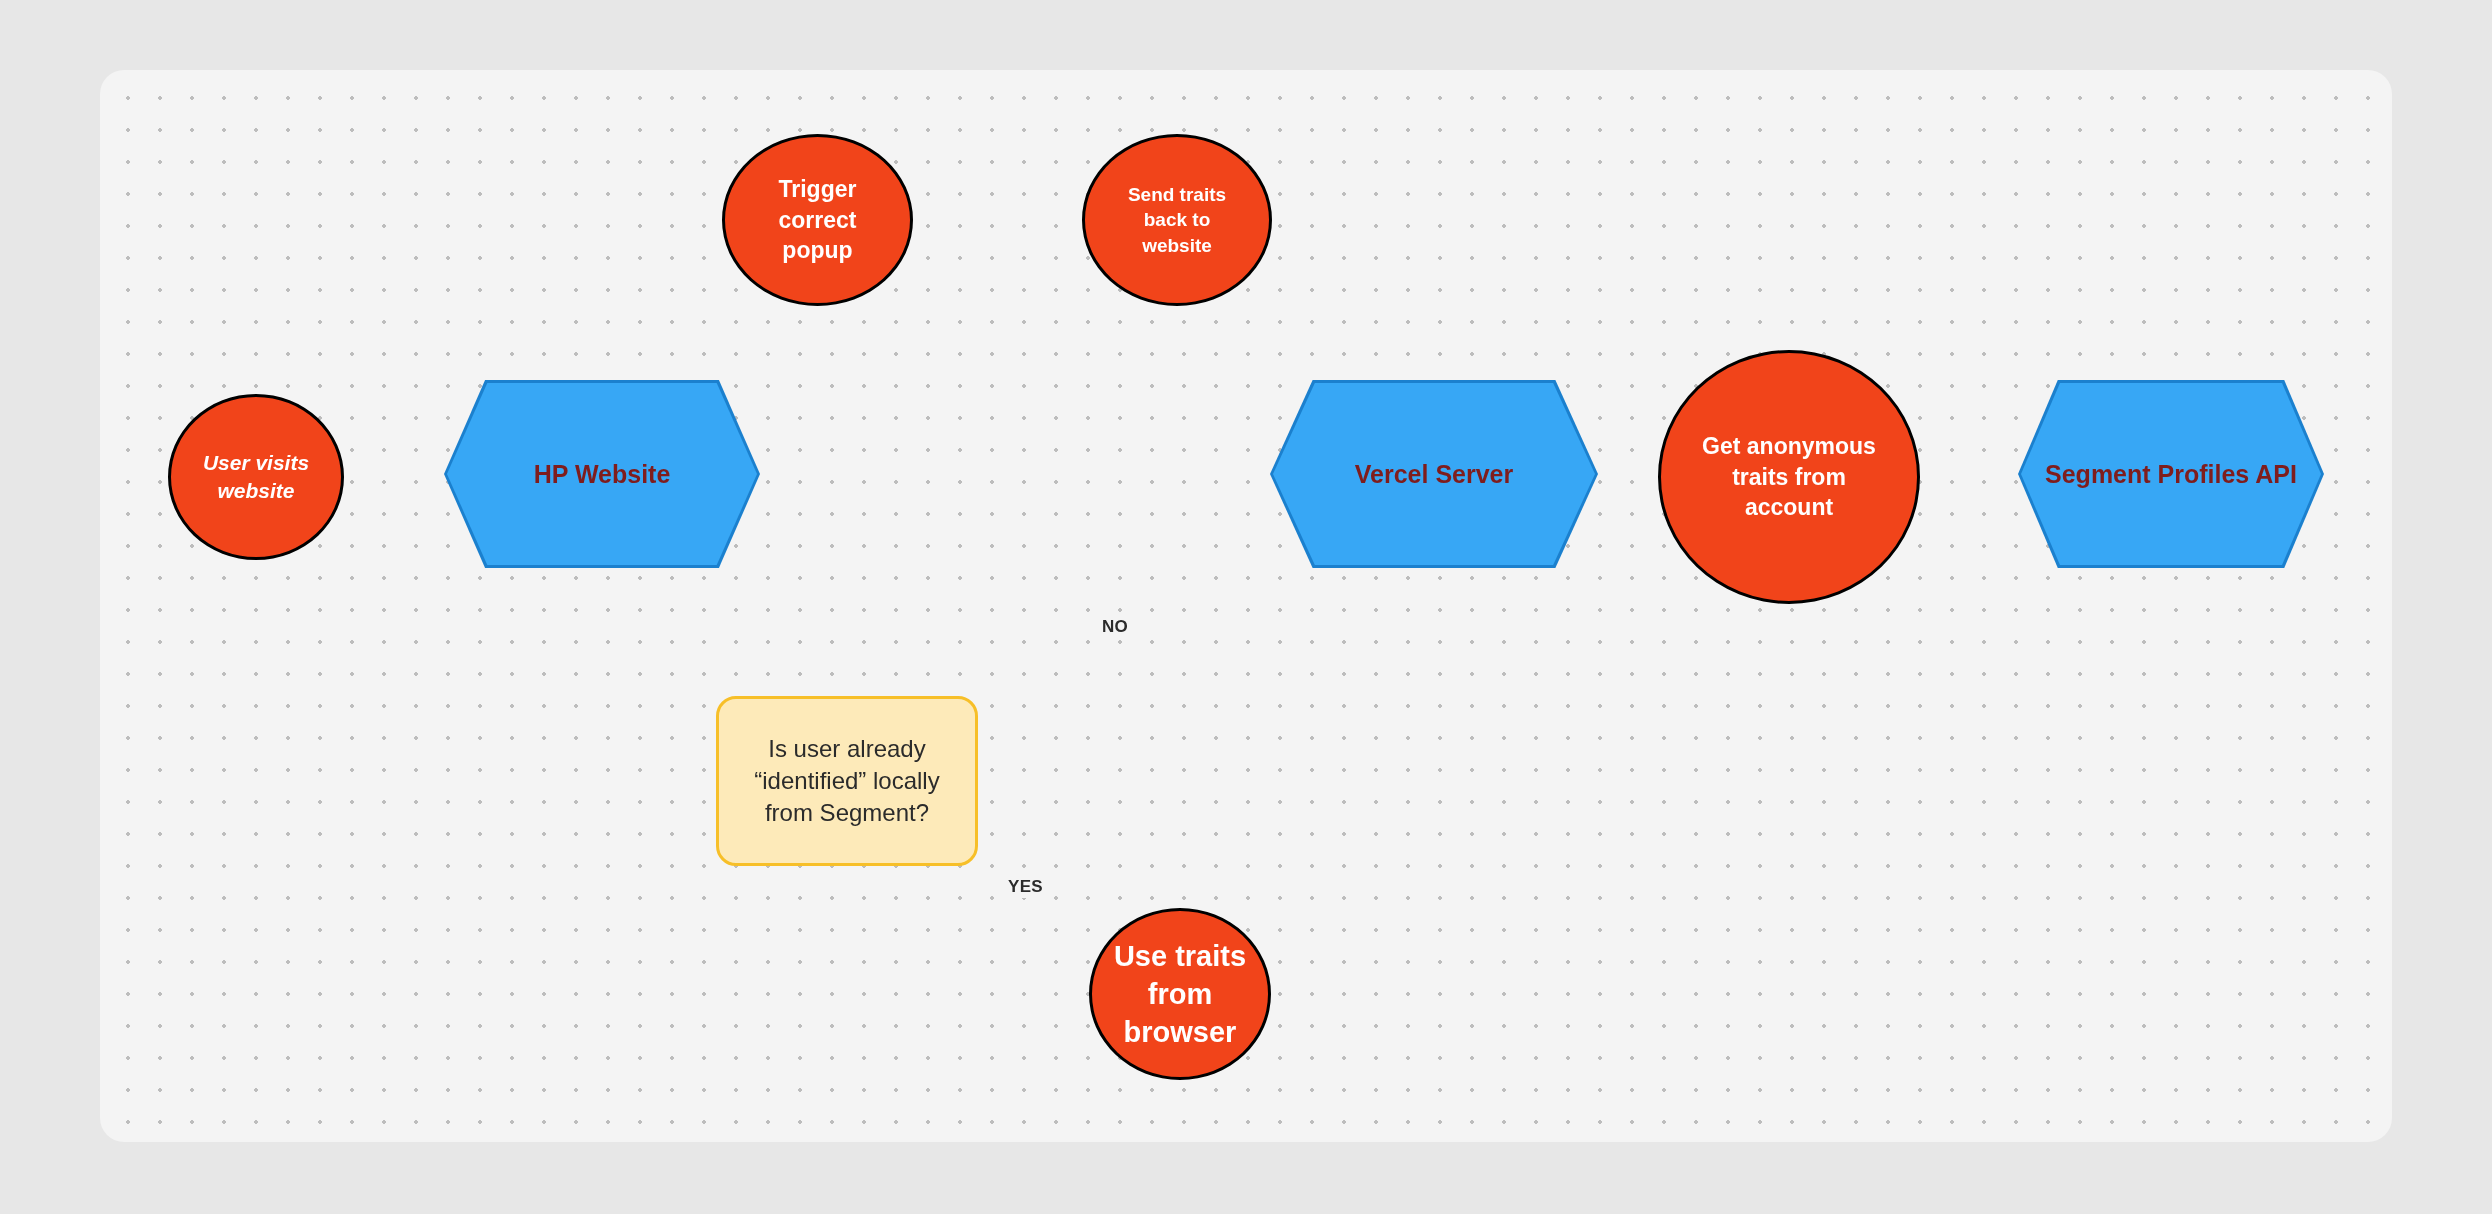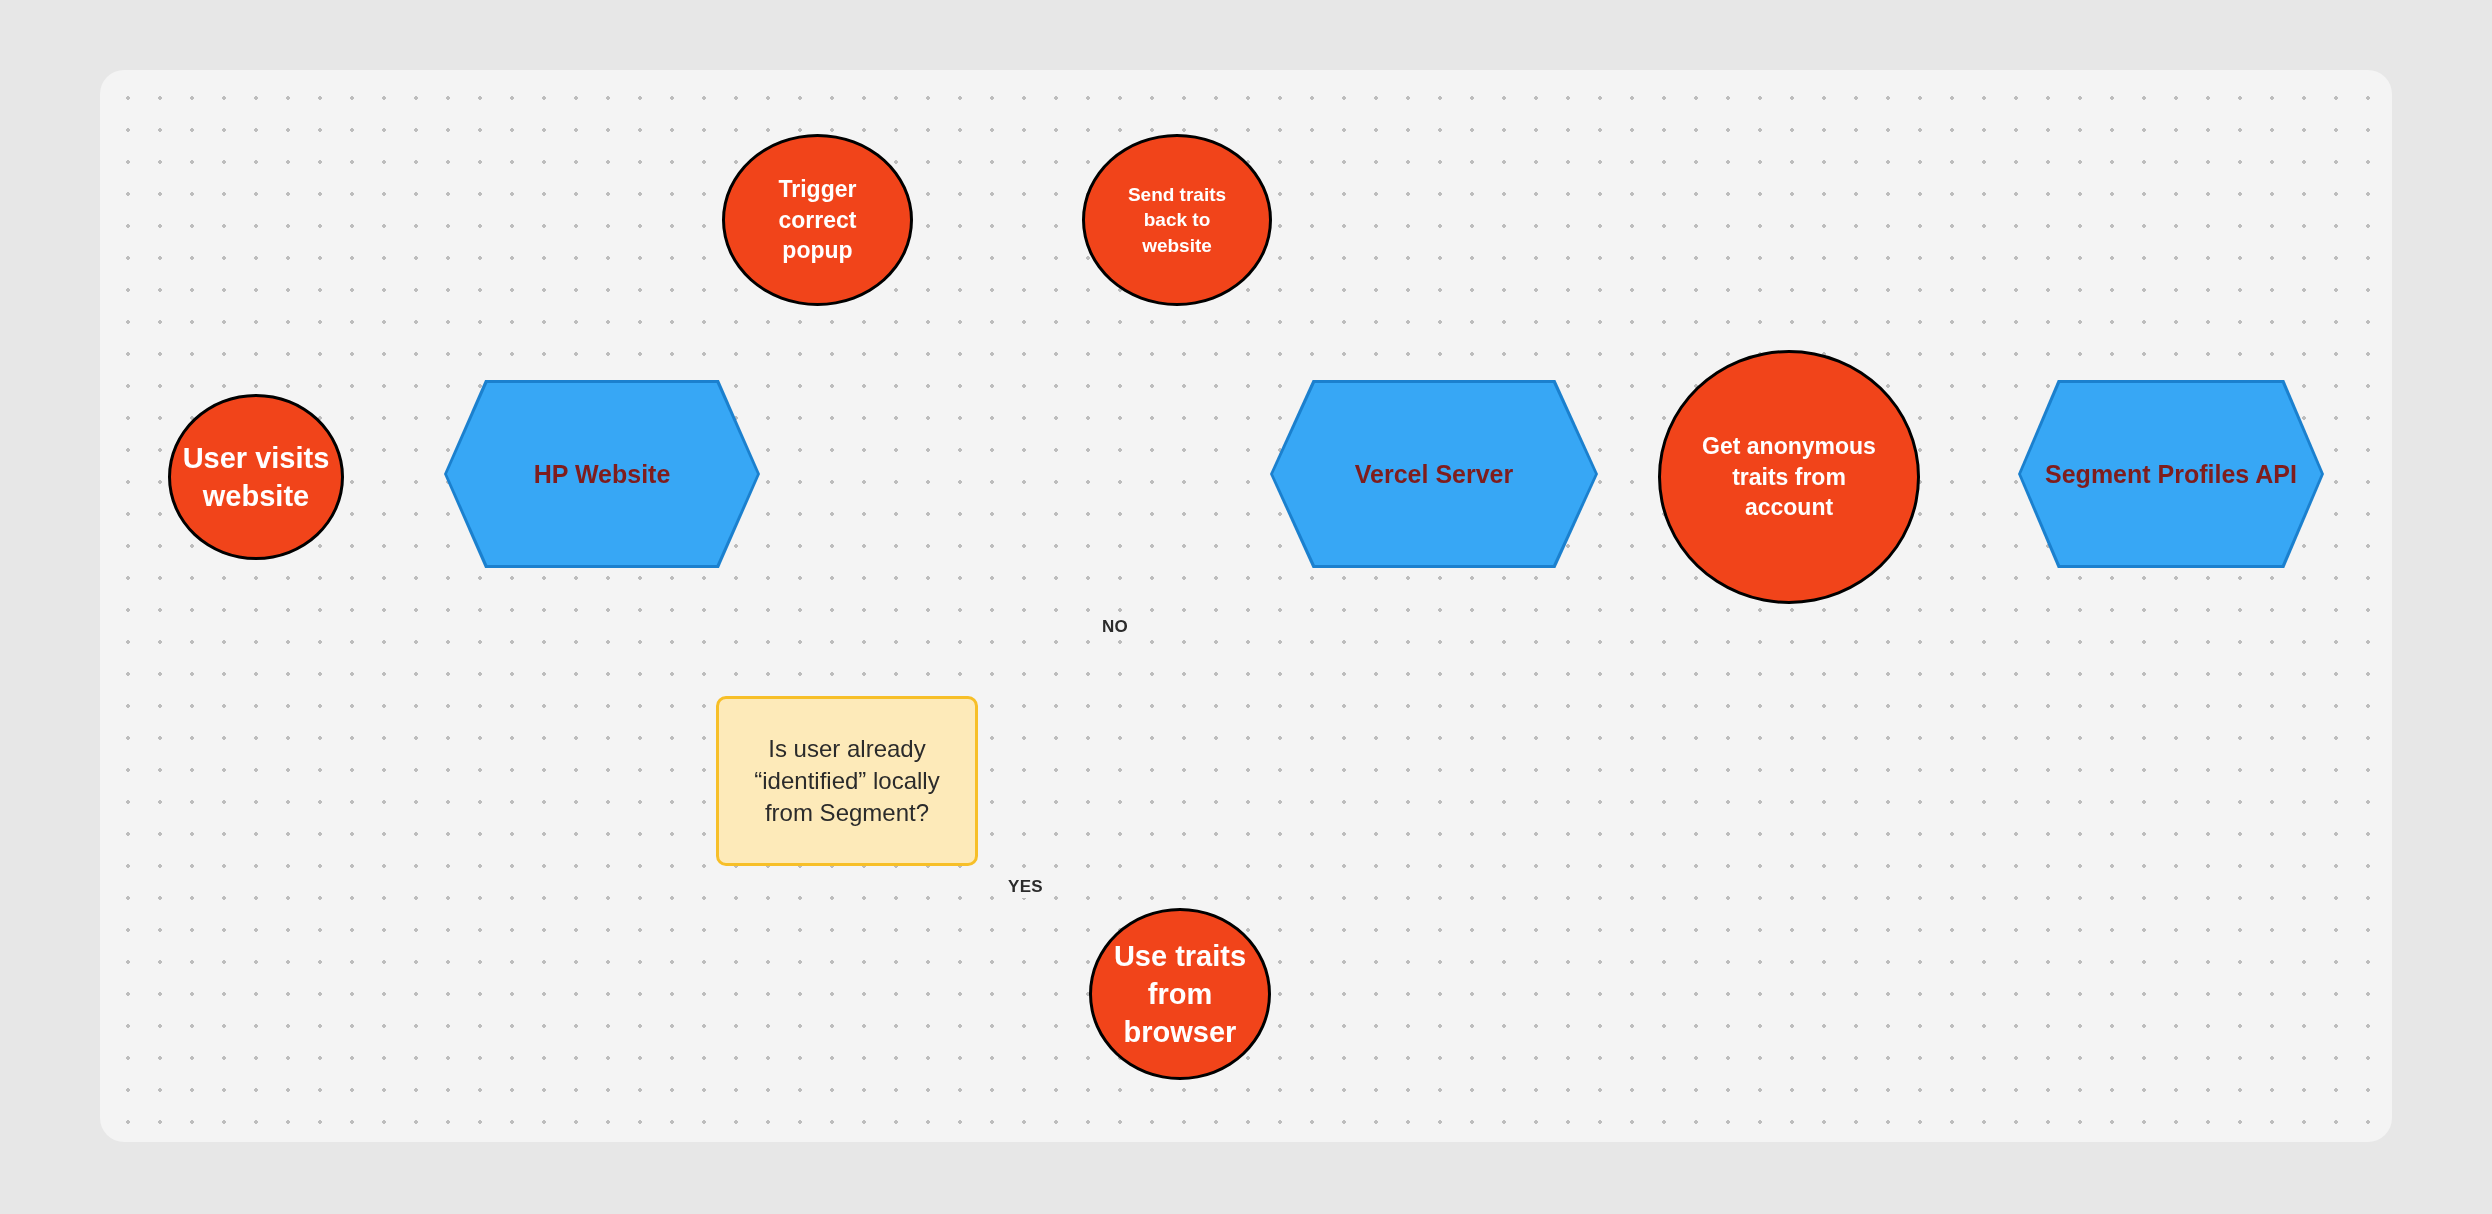--- a/index.html
+++ b/index.html
@@ -69,21 +69,21 @@
     text-align: left;
     color: #7f1d1d;
     font-weight: bold;
     clip-path: polygon(13% 0%, 87% 0%, 100% 50%, 87% 100%, 13% 100%, 0% 50%);
   }
 
   
   .decision {
     background: #fdeab9;
     border: 3px solid #f7bf28;
-    border-radius: 10px;
+    border-radius: 20px;
     color: #2b2b2b;
     font-weight: normal;
   }
 
   
   .edge-label {
     position: absolute;
     font-size: 17px;
     font-weight: bold;
     color: #2b2b2b;
@@ -131,21 +131,21 @@
     <path d="M 978,780 L 1103,780 Q 1113,780 1113,770 L 1113,487 Q 1113,477 1123,477
              L 1250,477" stroke="#fac430" stroke-width="4" marker-end="url(#ah-yellow)"></path>
 
     <path d="M 978,780 L 1039,780 Q 1049,780 1049,790 L 1049,975 Q 1049,990 1064,990
              L 1082,990" stroke="#fac430" stroke-width="4" marker-end="url(#ah-yellow)"></path>
   </g>
 </svg>
 
 <div id="canvas"></div>
 
-<div class="node ellipse" style="left:168px; top:394px; width:176px; height:166px; font-size:29px;">User visits
+<div class="node ellipse" style="left:168px; top:394px; width:176px; height:166px; font-size:21px;font-style:italic;">User visits
 website</div>
 
 <div class="hexagon-border" style="left:444px; top:380px; width:316px; height:188px;">
   <div class="hexagon-inner" style="font-size:25px;">HP Website</div>
 </div>
 
 <div class="node ellipse" style="left:722px; top:134px; width:191px; height:172px; font-size:23px;">Trigger
 correct
 popup</div>
 

